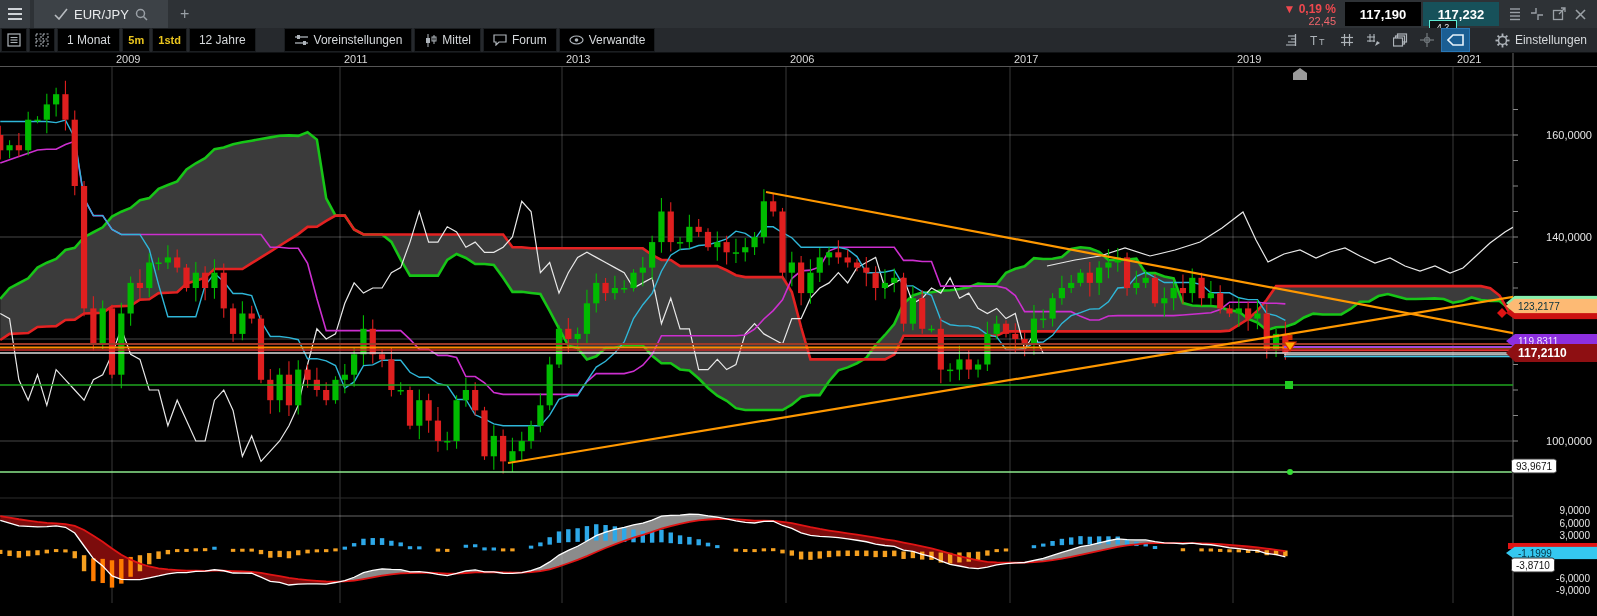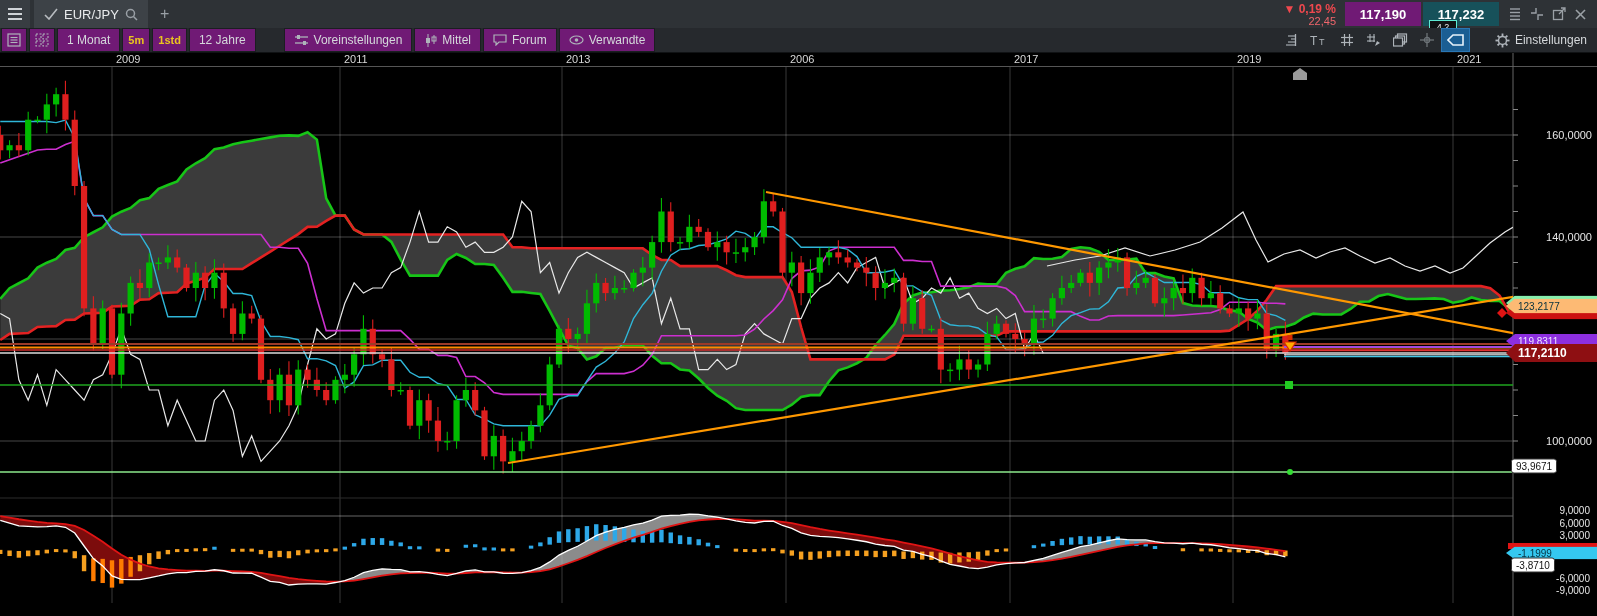--- a/index.html
+++ b/index.html
@@ -2,38 +2,38 @@
 <html><head>
 <meta charset="utf-8">
 <style>
   html,body{margin:0;padding:0;background:#000;}
   .app{position:relative;width:1597px;height:616px;background:#000;overflow:hidden;
        font-family:"Liberation Sans",sans-serif;-webkit-font-smoothing:antialiased;}
   
   .titlebar{position:absolute;left:0;top:0;width:1597px;height:28px;background:#2e3236;
             border-bottom:1px solid #17191b;display:flex;align-items:center;z-index:30;}
   .hambtn{width:30px;height:28px;display:flex;align-items:center;justify-content:center;background:#383d42;}
-  .tab{height:28px;display:flex;align-items:center;gap:6px;background:#3d4247;padding:0 10px;margin-left:4px;}
+  .tab{height:28px;display:flex;align-items:center;gap:6px;background:#3d4247;padding:0 20px;margin-left:4px;}
   .tab .sym{color:#e8eaec;font-size:13px;}
   .plus{color:#9aa0a6;font-size:16px;margin-left:12px;cursor:pointer;}
   .chg{margin-left:auto;text-align:right;line-height:12px;padding:2px 8px 0 0;}
   .chg .pct{color:#f0484e;font-size:12px;font-weight:bold;}
   .chg .abs{color:#f0666c;font-size:11px;}
   .pricebox{position:relative;height:24px;margin:2px 1px;display:flex;align-items:center;justify-content:center;width:76px;}
-  .bid{background:#701a75;}
+  .bid{background:#000000;}
   .ask{background:#17515a;}
   .pricebox span{color:#fff;font-weight:bold;font-size:13px;}
   .spread{position:absolute;left:1429px;top:20px;width:26px;height:12px;background:#101214;
           border:1px solid #5eead4;color:#e8eaec;font-size:9px;display:flex;align-items:center;justify-content:center;z-index:40;}
   .winicons{display:flex;align-items:center;gap:8px;padding:0 10px 0 8px;}
   .winicons svg{display:block;}
   
   .toolbar{position:absolute;left:0;top:28px;width:1597px;height:24px;background:#26292d;
            border-bottom:1px solid #101214;display:flex;align-items:center;z-index:30;font-size:12px;color:#d5d8db;}
-  .tbtn{display:flex;align-items:center;gap:5px;padding:2px 9px;margin:0 1px;background:#701a75;border:1px solid #1b1e21;height:18px;cursor:pointer;}
+  .tbtn{display:flex;align-items:center;gap:5px;padding:2px 9px;margin:0 1px;background:#000000;border:1px solid #1b1e21;height:18px;cursor:pointer;}
   .tbtn.icononly{padding:2px 5px;}
   .tbtn.noborder{background:none;border:none;}
   .yellow{color:#eac51e;font-weight:bold;font-size:11px;}
   .tspacer{flex:1;}
   .blueactive{background:#1b5e93 !important;border-color:#2a76b4 !important;}
   .tb-label{color:#d5d8db;}
   
   .chartlayer{position:absolute;left:0;top:0;width:1597px;height:616px;z-index:5;}
   .axislabel{position:absolute;color:#e6e6e6;font-size:11px;transform:translateY(-50%);}
   .yearlabel{position:absolute;top:53px;color:#d8d8d8;font-size:11px;}

